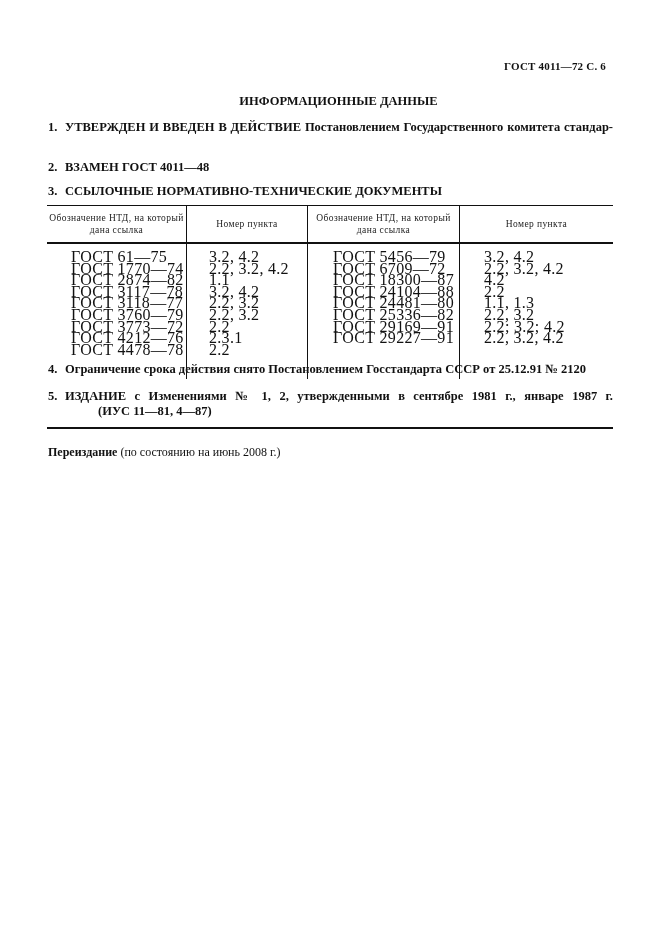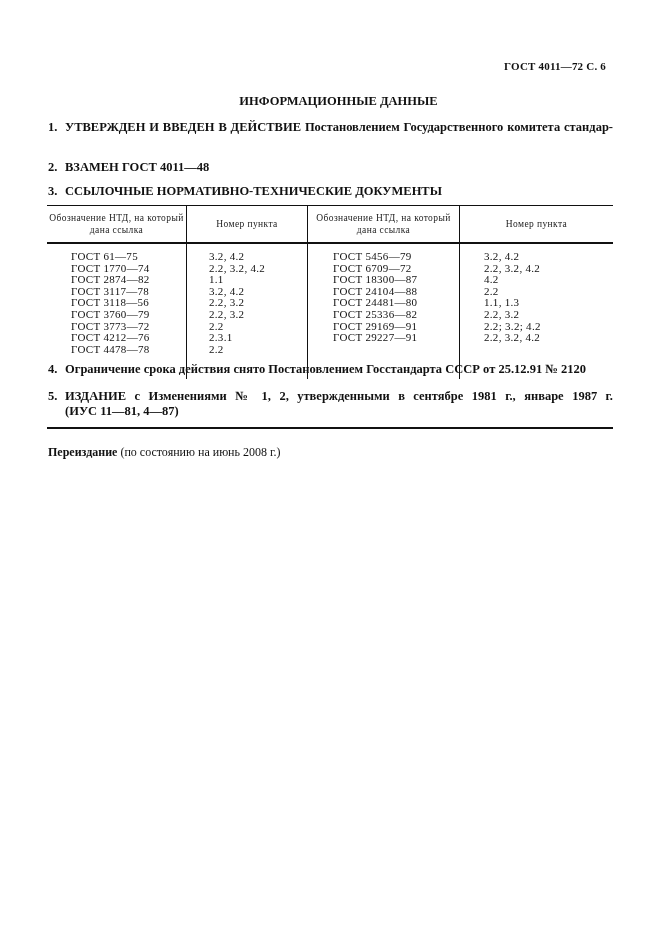--- a/index.html
+++ b/index.html
@@ -43,21 +43,21 @@
       display: flex; align-items: center; justify-content: center;
       text-align: center; font-size: 9.5px; line-height: 12px;
       letter-spacing: 0.4px; color: #222;
     }
     .col1 { width: 139px; }
     .col2 { width: 121px; border-left: 1px solid #111; }
     .col3 { width: 152px; border-left: 1px solid #111; }
     .col4 { width: 154px; border-left: 1px solid #111; }
     .ref-table .tbody { display: flex; height: 135px; }
     .ref-table .tcol {
-      font-size: 11px; line-height: 11.6px; padding-top: 7px;
+      font-size: 16px; line-height: 11.6px; padding-top: 7px;
       letter-spacing: 0.3px;
     }
     .tcol.c1 { padding-left: 24px; }
     .tcol.c2 { padding-left: 22px; }
     .tcol.c3 { padding-left: 25px; }
     .tcol.c4 { padding-left: 24px; }
     .tcol .cell { white-space: nowrap; height: 11.6px; }
     .tcol.c3 .cell { padding-left: 0; }
 
     .rule {
@@ -102,21 +102,21 @@
     <div class="th col2">Номер пункта</div>
     <div class="th col3">Обозначение НТД, на который дана ссылка</div>
     <div class="th col4">Номер пункта</div>
   </div>
   <div class="tbody">
     <div class="tcol c1 col1">
       <div class="cell">ГОСТ 61—75</div>
       <div class="cell">ГОСТ 1770—74</div>
       <div class="cell">ГОСТ 2874—82</div>
       <div class="cell">ГОСТ 3117—78</div>
-      <div class="cell">ГОСТ 3118—56</div>
+      <div class="cell">ГОСТ 3118—77</div>
       <div class="cell">ГОСТ 3760—79</div>
       <div class="cell">ГОСТ 3773—72</div>
       <div class="cell">ГОСТ 4212—76</div>
       <div class="cell">ГОСТ 4478—78</div>
     </div>
     <div class="tcol c2 col2">
       <div class="cell">3.2, 4.2</div>
       <div class="cell">2.2, 3.2, 4.2</div>
       <div class="cell">1.1</div>
       <div class="cell">3.2, 4.2</div>
@@ -151,21 +151,21 @@
 
 <div class="item" style="top:362px;">
   <span class="num">4.</span>
   <span class="body">Ограничение срока действия снято Постановлением Госстандарта СССР от 25.12.91 № 2120</span>
 </div>
 
 <div class="item item5" style="top:389px;">
   <span class="num">5.</span>
   <span class="body">
     <span class="line1">ИЗДАНИЕ с Изменениями № 1, 2, утвержденными в сентябре 1981 г., январе 1987 г.</span>
-    <span style="display:block;">(ИУС 11—81, 4—87)</span>
+    <span style="display:block;margin-left:33px;">(ИУС 11—81, 4—87)</span>
   </span>
 </div>
 
 <div class="rule"></div>
 
 <div class="reissue">
   <span class="b">Переиздание</span><span> (по состоянию на июнь 2008 г.)</span>
 </div>
 
 </body></html>

